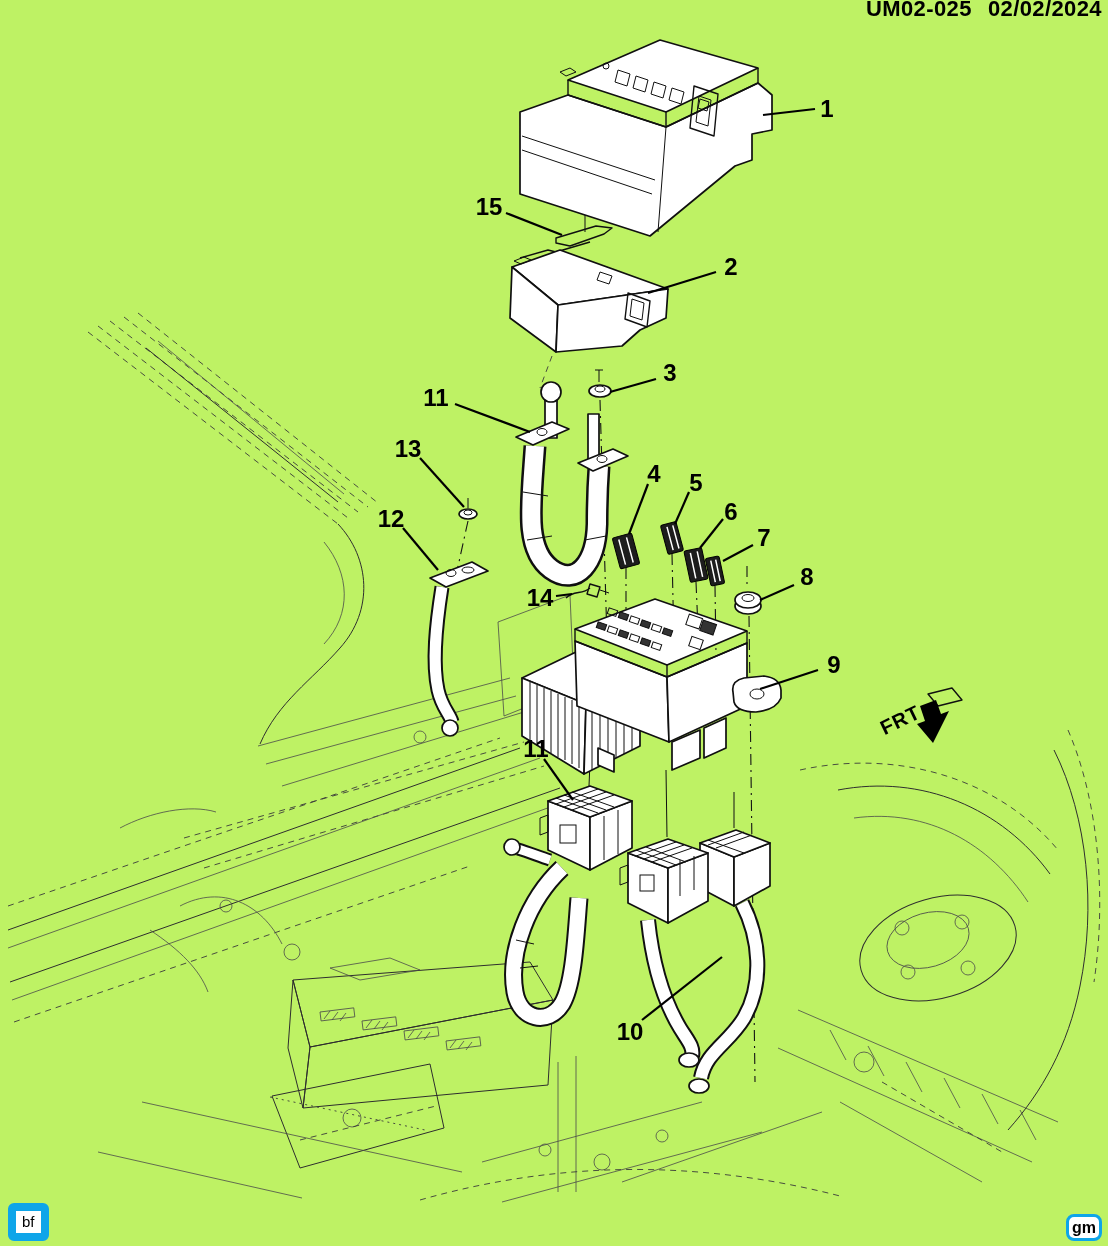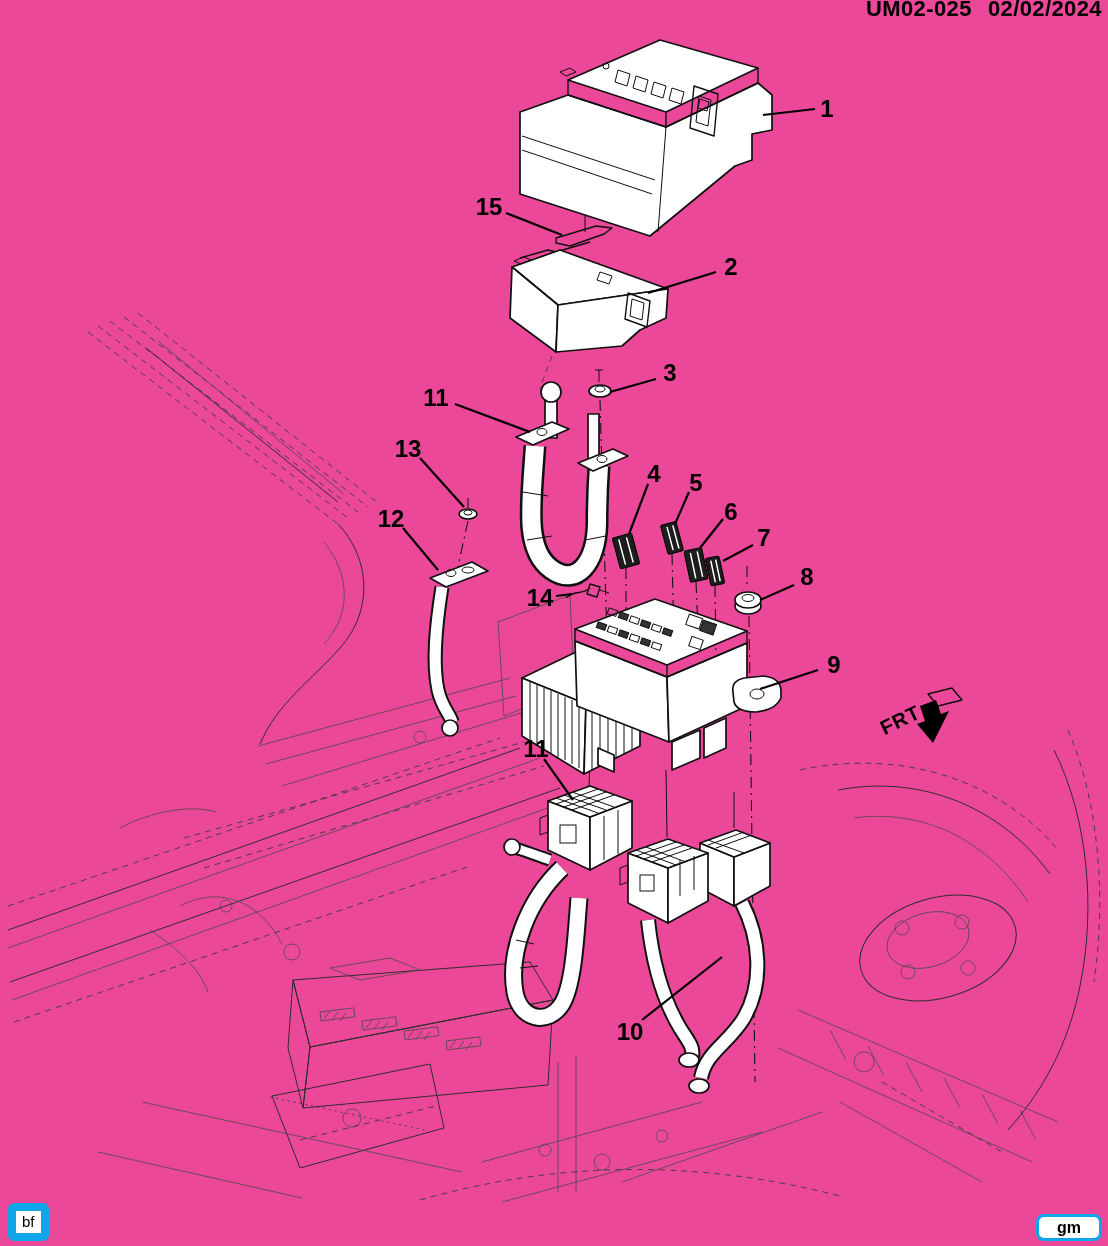--- a/index.html
+++ b/index.html
@@ -1,25 +1,25 @@
 <!DOCTYPE html>
 <html><head>
 <meta charset="utf-8">
 <style>
   html,body{margin:0;padding:0;background:#fff;}
-  .page{position:relative;width:1108px;height:1246px;background:#ec4899;overflow:hidden;
+  .page{position:relative;width:1108px;height:1246px;background:#bef264;overflow:hidden;
         font-family:"Liberation Sans",sans-serif;}
   .hdr{position:absolute;top:-4px;right:6px;font-size:22px;font-weight:bold;
        letter-spacing:.4px;color:#000;white-space:nowrap;}
   .hdr .date{margin-left:16px;}
   .stamp{position:absolute;border:8px solid #0ea5e9;border-radius:6px;color:#000;
          padding:2px 6px;font-size:15px;line-height:1.2;background:#fff;}
   .stamp.bf{left:8px;bottom:5px;}
   .stamp.gm{right:6px;bottom:5px;font-weight:bold;font-size:16px;border-width:3px;
-            border-radius:8px;padding:1px 18px;}
+            border-radius:8px;padding:1px 3px;}
   svg{position:absolute;left:0;top:0;}
   .bg{stroke:#2e2e2e;stroke-width:1;fill:none;}
   .bgl{stroke:#4a4a4a;stroke-width:.8;fill:none;}
   .bgd{stroke:#3a3a3a;stroke-width:.9;fill:none;stroke-dasharray:6 5;}
   .bgt{stroke:#3a3a3a;stroke-width:.9;fill:none;stroke-dasharray:2 4;}
   .pt{stroke:#101010;stroke-width:1.7;fill:#fff;stroke-linejoin:round;}
   .ptn{stroke:#101010;stroke-width:1.4;fill:none;stroke-linejoin:round;}
   .thin{stroke:#101010;stroke-width:1;fill:none;}
   .dk{fill:#1d1d1d;stroke:#000;stroke-width:1;}
   .ws{stroke:#fff;stroke-width:1.5;fill:none;}

